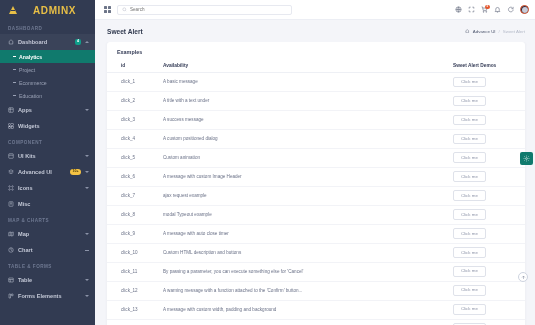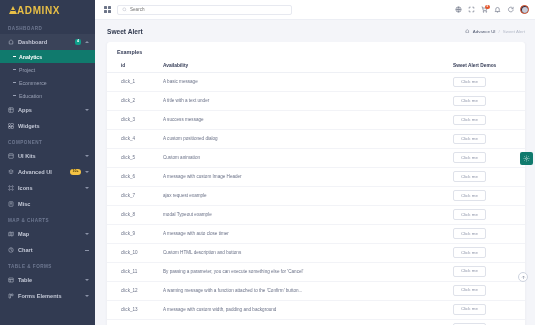--- a/index.html
+++ b/index.html
@@ -16,21 +16,21 @@
     width: 95px; height: 325px;
     background: #323b52;
     flex: 0 0 95px;
     overflow: hidden;
     position: relative;
   }
   .logo-wrap {
     height: 20px;
     display: flex; align-items: center;
     padding-left: 9px;
-    gap: 0;
+    gap: 16px;
   }
   .logo-tri {
     width: 0; height: 0;
     border-left: 4.5px solid transparent;
     border-right: 4.5px solid transparent;
     border-bottom: 8px solid #e8bf46;
     position: relative;
   }
   .logo-tri::after{
     content:""; position:absolute;

